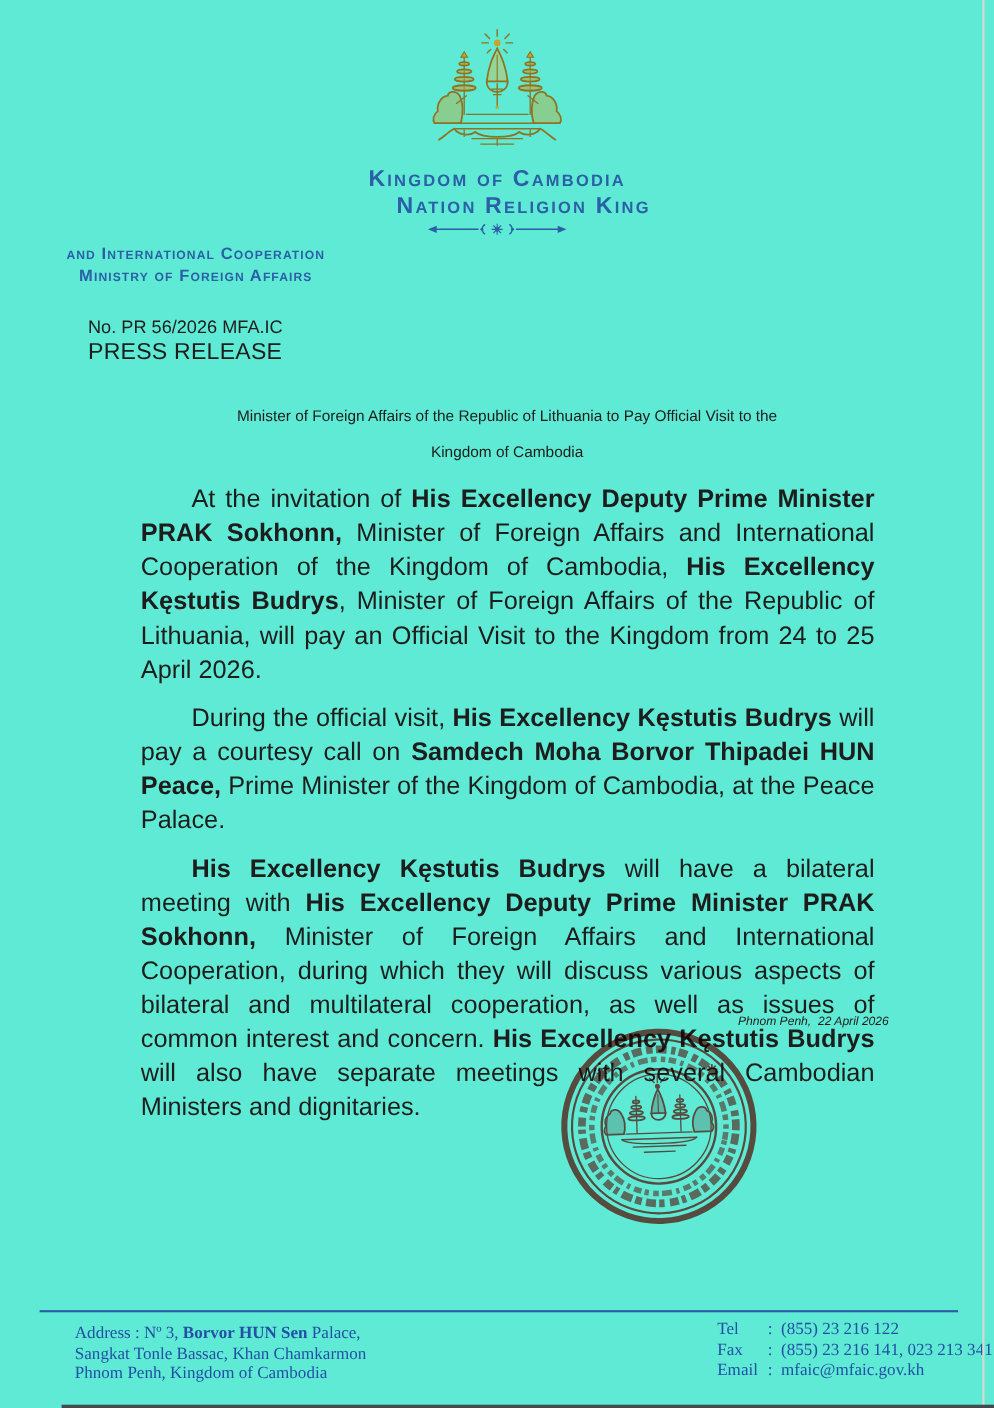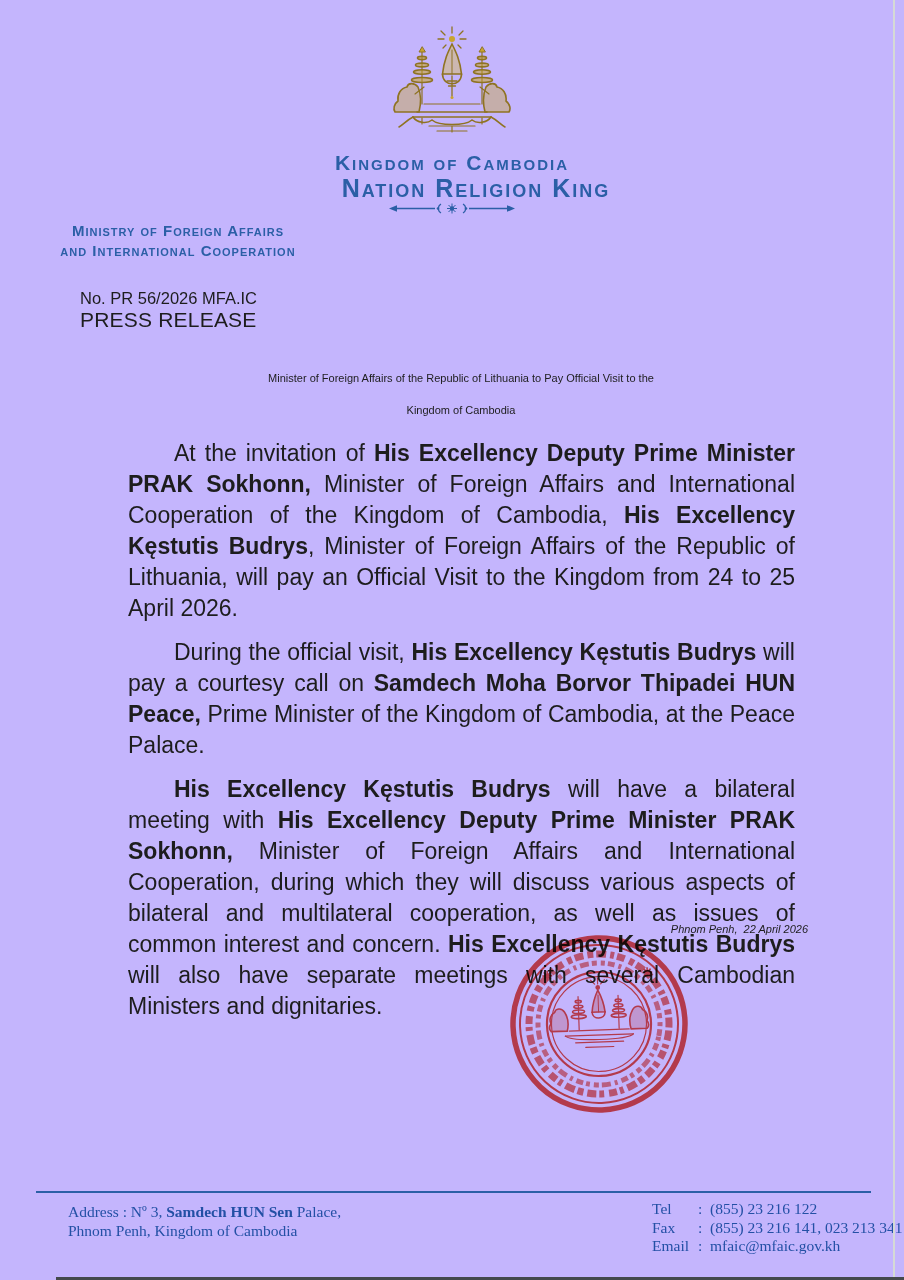--- a/index.html
+++ b/index.html
@@ -1,45 +1,45 @@
 <!DOCTYPE html>
 <html><head>
 <meta charset="utf-8">
 <style>
   html,body{margin:0;padding:0;background:#ffffff;}
   .page{
     position:relative;width:904px;height:1280px;margin:0 auto;
-    background:#c4b5fd;overflow:hidden;
+    background:#5eead4;overflow:hidden;
     font-family:"Liberation Sans",sans-serif;color:#1d1d1d;
   }
   
   .header{text-align:center;padding-top:24px;}
   .emblem{width:152px;height:126px;display:block;margin:0 auto;}
   .kingdom{
     font-size:21px;font-weight:bold;color:#2b5fa6;
     font-variant:small-caps;letter-spacing:2px;line-height:26px;
   }
   .motto{
-    font-size:25px;font-weight:bold;color:#2b5fa6;
+    font-size:21px;font-weight:bold;color:#2b5fa6;
     font-variant:small-caps;letter-spacing:2px;line-height:22px;margin-top:1px;margin-left:48px;
   }
   .divider{display:block;margin:3px auto 0;}
   .ministry{
     position:absolute;left:22px;top:221px;width:312px;text-align:center;
     font-size:15px;font-weight:bold;color:#2b5fa6;
     font-variant:small-caps;letter-spacing:1px;line-height:19.5px;
   }
   
   .meta{
     display:flex;justify-content:space-between;align-items:baseline;
     margin:74px 111px 0 80px;font-size:16.5px;flex-direction:column;
   }
   .press{font-size:21px;letter-spacing:.2px;}
   
-  .title{margin:30px 110px 0 128px;text-align:center;font-size:11px;line-height:32px;}
+  .title{margin:30px 110px 0 128px;text-align:center;font-size:14px;line-height:32px;}
   .bodytext{margin:12px 109px 0 128px;font-size:23px;line-height:31px;text-align:justify;}
   .bodytext p{margin:0 0 13px;text-indent:46px;}
   .bodytext b{font-weight:bold;}
   
   .placedate{position:absolute;top:923px;right:96px;font-size:11px;white-space:pre;font-style:italic;}
   .seal{
     position:absolute;left:509px;top:934px;width:180px;height:180px;
     mix-blend-mode:multiply;opacity:.93;transform:rotate(-2deg);
   }
   
@@ -118,22 +118,22 @@
         <path d="M74 2 C77.5 4 77.5 9 74 11" fill="none" stroke-width="1.2"></path>
         <circle cx="63" cy="6.5" r="2.2" stroke="none"></circle>
         <path d="M63 1.5 V11.5 M58 6.5 H68 M59.5 3 L66.5 10 M59.5 10 L66.5 3" fill="none" stroke-width="1"></path>
         <circle cx="49" cy="6.5" r="1.3" stroke="none"></circle>
         <circle cx="77" cy="6.5" r="1.3" stroke="none"></circle>
       </g>
     </svg>
   </div>
 
   <div class="ministry">
+    <div>and International Cooperation</div>
     <div>Ministry of Foreign Affairs</div>
-    <div>and International Cooperation</div>
   </div>
 
   <div class="meta">
     <span>No. PR 56/2026 MFA.IC</span>
     <span class="press">PRESS RELEASE</span>
   </div>
 
   <div class="title">
     <div>Minister of Foreign Affairs of the Republic of Lithuania to Pay Official Visit to the</div>
     <div>Kingdom of Cambodia</div>
@@ -181,21 +181,22 @@
         <path d="M124 77 C127 72 133 73 134 77 C138 79 140 84 138 88 C140 91 140 94 138 96 L122 96 C120 89 121 82 124 77 Z" fill="#e8443e" fill-opacity=".25"></path>
         <path stroke-width="1.3" d="M60 96 H120 M56 101 H124"></path>
         <path d="M56 101 C62 107 118 107 124 101 M66 108 H114 M76 113 H104" stroke-width="1.2"></path>
       </g>
     </g>
   </svg>
 
   <div class="footer-rule"></div>
 
   <div class="address">
-      <div><span>Address : Nº 3, </span><b>Samdech HUN Sen</b><span> Palace,</span></div>
+      <div><span>Address : Nº 3, </span><b>Borvor HUN Sen</b><span> Palace,</span></div>
+      <div><span>Sangkat Tonle Bassac, Khan Chamkarmon</span></div>
       <div><span>Phnom Penh, Kingdom of Cambodia</span></div>
     </div>
 
   <div class="contacts">
       <div class="contact-row">
         <span>Tel</span>
         <span>:</span>
         <span>(855) 23 216 122</span>
       </div>
       <div class="contact-row">

